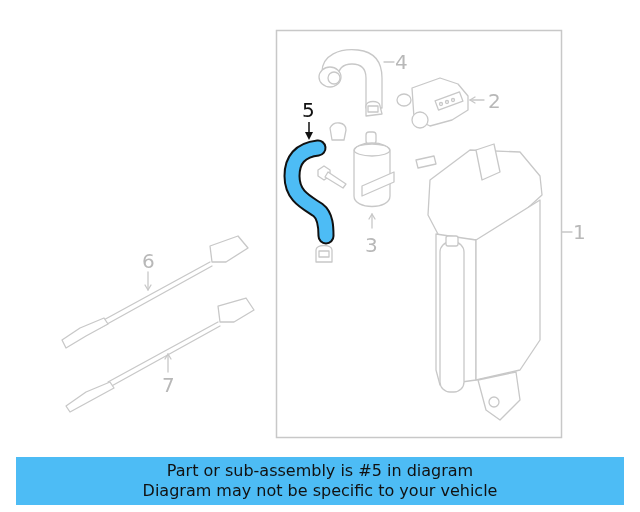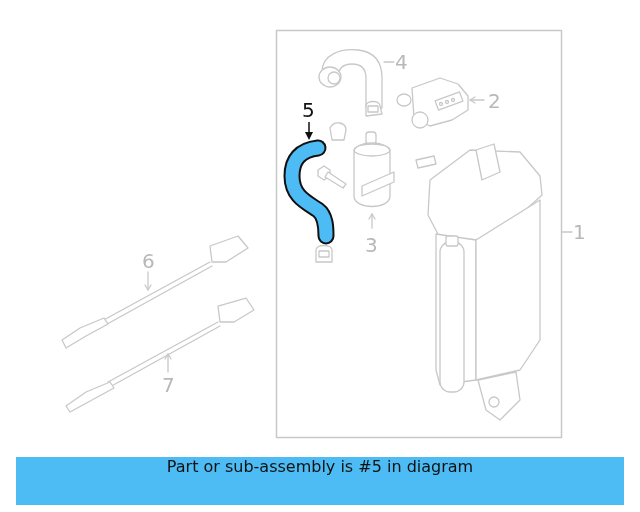--- a/index.html
+++ b/index.html
@@ -6,21 +6,21 @@
     body { width: 640px; height: 512px; position: relative; overflow: hidden; font-family: "DejaVu Sans", sans-serif; }
     #diagram { position: absolute; left: 0; top: 0; width: 640px; height: 512px; }
     .callout { font-family: "DejaVu Sans", sans-serif; font-size: 20px; fill: #b8b8b8; }
     .callout-hl { font-family: "DejaVu Sans", sans-serif; font-size: 20px; fill: #111111; }
     .ln { fill: none; stroke: #c8c8c8; stroke-width: 1.3; stroke-linejoin: round; stroke-linecap: round; }
     .fillw { fill: #ffffff; stroke: #c8c8c8; stroke-width: 1.3; stroke-linejoin: round; }
     #banner {
       position: absolute; left: 16px; top: 457px; width: 608px; height: 48px;
       background: #4dbcf5; color: #111111; text-align: center;
       font-family: "DejaVu Sans", sans-serif; font-size: 16px; line-height: 20px;
-      display: flex; flex-direction: row; justify-content: center;
+      display: flex; flex-direction: column; justify-content: center;
     }
   </style>
 </head>
 <body>
 
 <svg id="diagram" viewBox="0 0 640 512" xmlns="http://www.w3.org/2000/svg">
 
   <rect x="276.5" y="30.5" width="285" height="407" fill="none" stroke="#c8c8c8" stroke-width="1.5"></rect>
 
   <g>
@@ -109,13 +109,14 @@
     <path class="fillw" d="M218,306 L246,298 L254,310 L234,322 L220,322 Z"></path>
     <path class="fillw" d="M66,406 L86,392 L110,382 L114,388 L92,400 L70,412 Z"></path>
     <line class="ln" x1="168" y1="354" x2="168" y2="372"></line>
     <path class="ln" d="M168,354 l-3,5 M168,354 l3,5"></path>
   </g>
   <text class="callout" x="162" y="392">7</text>
 </svg>
 
 <div id="banner">
   <div>Part or sub-assembly is #5 in diagram</div>
+  <div>Diagram may not be specific to your vehicle</div>
 </div>
 
 </body></html>

